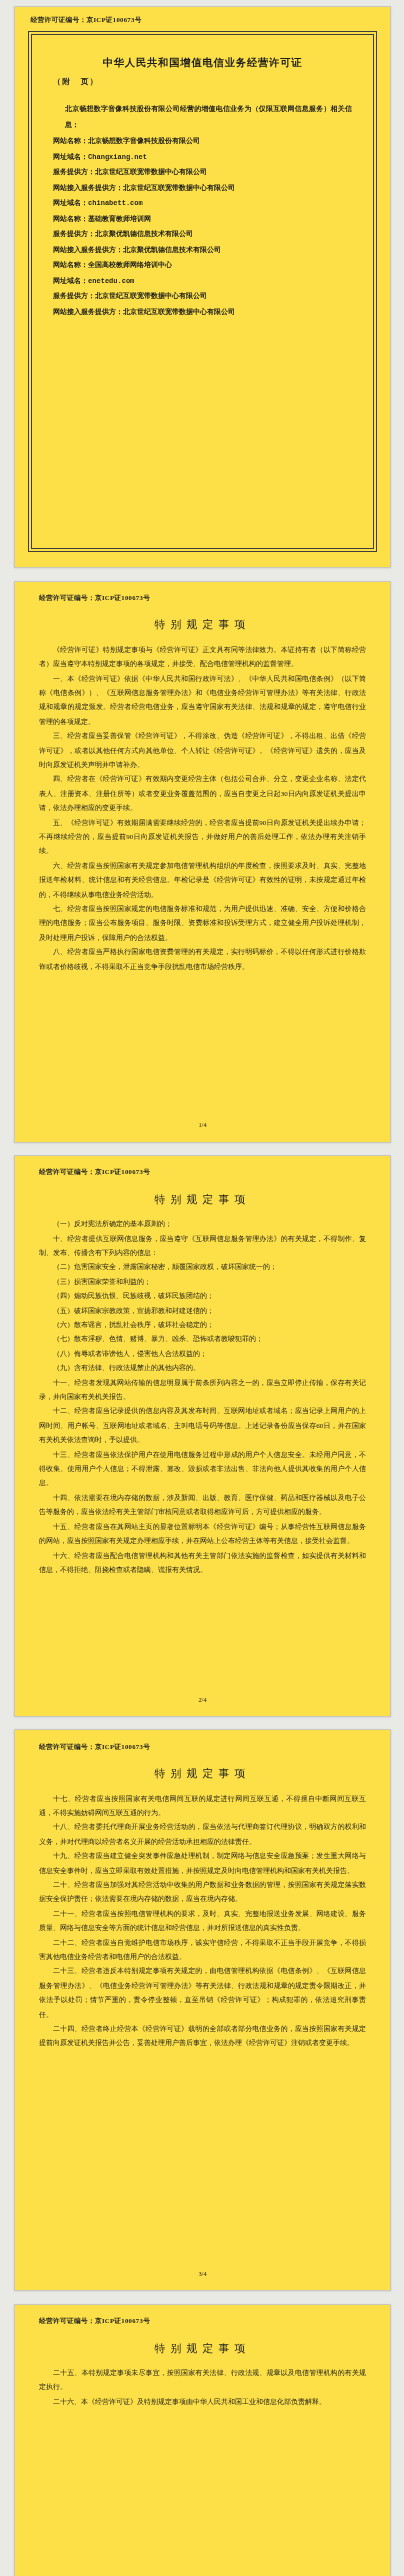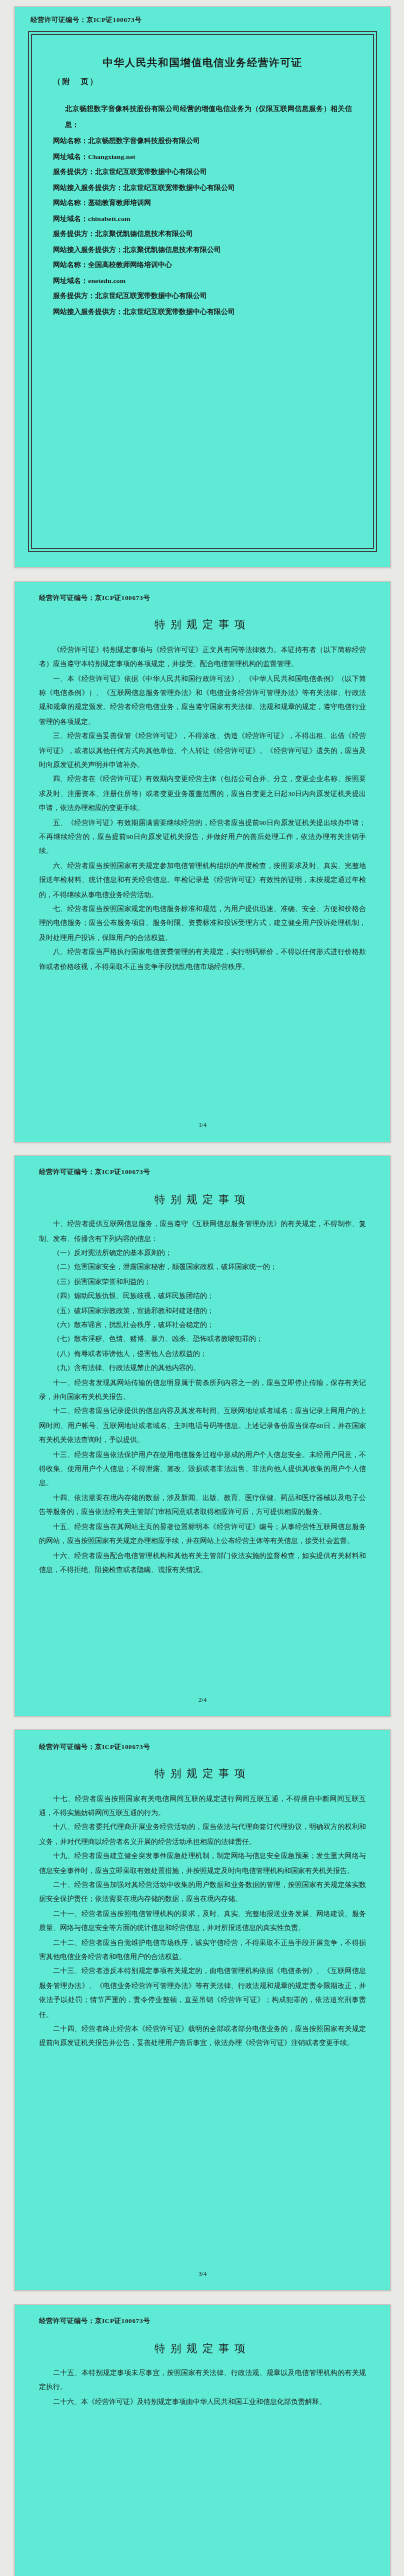--- a/index.html
+++ b/index.html
@@ -7,21 +7,21 @@
   body {
     width: 405px;
     padding: 6.2px 0 8.2px;
     font-family: "Liberation Serif", "DejaVu Serif", serif;
     color: #1d1d1d;
   }
   .page {
     width: 377px;
     height: 562px;
     margin: 0 auto 12.4px;
-    background: #5eead4;
+    background: #fde047;
     border: 0.5px solid #c7c7c2;
     box-shadow: 0 0.5px 2.1px rgba(0,0,0,.14);
     position: relative;
     overflow: hidden;
   }
   
   .cert { padding: 9.3px 13.4px 0; }
   .doc-header {
     font-size: 6.7px;
     font-weight: bold;
@@ -62,20 +62,21 @@
     line-height: 15.5px;
     text-align: justify;
     margin-left: 12px;
   }
   .cert-lines { margin-top: 1px; }
   .cert-line {
     font-size: 7px;
     font-weight: bold;
     line-height: 15.5px;
     white-space: normal;
+    font-family: Liberation Mono, monospace;
   }
   
   .prov { padding: 12.4px 24px 0; }
   .prov-title {
     text-align: center;
     font-size: 10.8px;
     font-weight: normal;
     letter-spacing: 5.2px;
     margin: 15.5px 0 10.3px;
   }
@@ -112,23 +113,23 @@
       <div class="cert-lines">
 
           <p class="cert-line">网站名称：北京畅想数字音像科技股份有限公司</p>
 
           <p class="cert-line">网址域名：Changxiang.net</p>
 
           <p class="cert-line">服务提供方：北京世纪互联宽带数据中心有限公司</p>
 
           <p class="cert-line">网站接入服务提供方：北京世纪互联宽带数据中心有限公司</p>
 
+          <p class="cert-line">网址域名：chinabett.com</p>
+
           <p class="cert-line">网站名称：基础教育教师培训网</p>
-
-          <p class="cert-line">网址域名：chinabett.com</p>
 
           <p class="cert-line">服务提供方：北京聚优凯德信息技术有限公司</p>
 
           <p class="cert-line">网站接入服务提供方：北京聚优凯德信息技术有限公司</p>
 
           <p class="cert-line">网站名称：全国高校教师网络培训中心</p>
 
           <p class="cert-line">网址域名：enetedu.com</p>
 
           <p class="cert-line">服务提供方：北京世纪互联宽带数据中心有限公司</p>
@@ -146,45 +147,45 @@
   <h2 class="prov-title">特别规定事项</h2>
   <div class="prov-body">
 
       <p class="prov-para">《经营许可证》特别规定事项与《经营许可证》正文具有同等法律效力。本证持有者（以下简称经营者）应当遵守本特别规定事项的各项规定，并接受、配合电信管理机构的监督管理。</p>
 
       <p class="prov-para">一、本《经营许可证》依据《中华人民共和国行政许可法》、《中华人民共和国电信条例》（以下简称《电信条例》）、《互联网信息服务管理办法》和《电信业务经营许可管理办法》等有关法律、行政法规和规章的规定颁发。经营者经营电信业务，应当遵守国家有关法律、法规和规章的规定，遵守电信行业管理的各项规定。</p>
 
 
       <p class="prov-para">三、经营者应当妥善保管《经营许可证》，不得涂改、伪造《经营许可证》，不得出租、出借《经营许可证》，或者以其他任何方式向其他单位、个人转让《经营许可证》。《经营许可证》遗失的，应当及时向原发证机关声明并申请补办。</p>
 
-      <p class="prov-para">四、经营者在《经营许可证》有效期内变更经营主体（包括公司合并、分立，变更企业名称、按照要求及时、注册资本、注册住所等）或者变更业务覆盖范围的，应当自变更之日起30日内向原发证机关提出申请，依法办理相应的变更手续。</p>
+      <p class="prov-para">四、经营者在《经营许可证》有效期内变更经营主体（包括公司合并、分立，变更企业名称、法定代表人、注册资本、注册住所等）或者变更业务覆盖范围的，应当自变更之日起30日内向原发证机关提出申请，依法办理相应的变更手续。</p>
 
       <p class="prov-para">五、《经营许可证》有效期届满需要继续经营的，经营者应当提前90日向原发证机关提出续办申请；不再继续经营的，应当提前90日向原发证机关报告，并做好用户的善后处理工作，依法办理有关注销手续。</p>
 
       <p class="prov-para">六、经营者应当按照国家有关规定参加电信管理机构组织的年度检查，按照要求及时、真实、完整地报送年检材料、统计信息和有关经营信息。年检记录是《经营许可证》有效性的证明，未按规定通过年检的，不得继续从事电信业务经营活动。</p>
 
       <p class="prov-para">七、经营者应当按照国家规定的电信服务标准和规范，为用户提供迅速、准确、安全、方便和价格合理的电信服务；应当公布服务项目、服务时限、资费标准和投诉受理方式，建立健全用户投诉处理机制，及时处理用户投诉，保障用户的合法权益。</p>
 
       <p class="prov-para">八、经营者应当严格执行国家电信资费管理的有关规定，实行明码标价，不得以任何形式进行价格欺诈或者价格歧视，不得采取不正当竞争手段扰乱电信市场经营秩序。</p>
 
     </div>
   <div class="page-no">1/4</div>
 </div>
 
 <div class="page prov">
   <div class="doc-header">
     <span>经营许可证编号：</span><span>京ICP证100673号</span>
   </div>
   <h2 class="prov-title">特别规定事项</h2>
   <div class="prov-body">
 
+      <p class="prov-para">（一）反对宪法所确定的基本原则的；</p>
+
       <p class="prov-para">十、经营者提供互联网信息服务，应当遵守《互联网信息服务管理办法》的有关规定，不得制作、复制、发布、传播含有下列内容的信息：</p>
 
-      <p class="prov-para">（一）反对宪法所确定的基本原则的；</p>
-
       <p class="prov-para">（二）危害国家安全，泄露国家秘密，颠覆国家政权，破坏国家统一的；</p>
 
       <p class="prov-para">（三）损害国家荣誉和利益的；</p>
 
       <p class="prov-para">（四）煽动民族仇恨、民族歧视，破坏民族团结的；</p>
 
       <p class="prov-para">（五）破坏国家宗教政策，宣扬邪教和封建迷信的；</p>
 
       <p class="prov-para">（六）散布谣言，扰乱社会秩序，破坏社会稳定的；</p>
 

